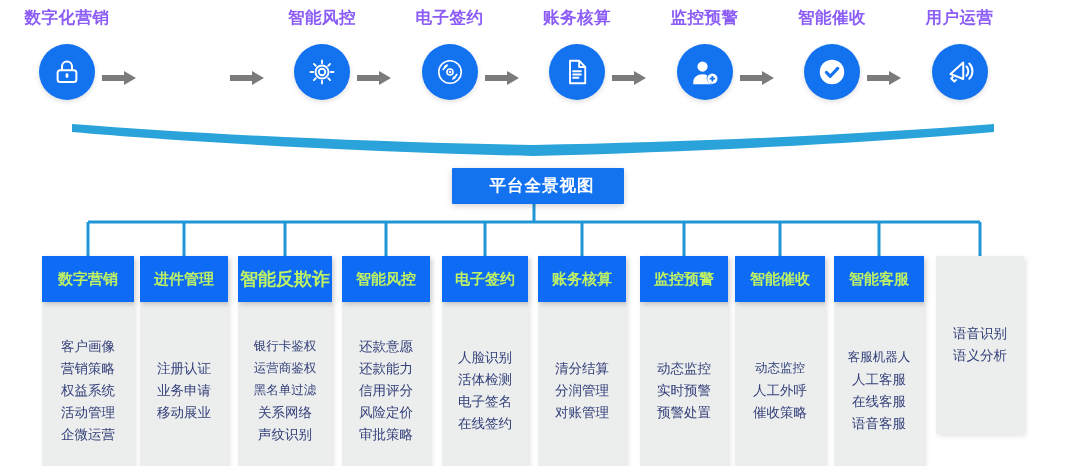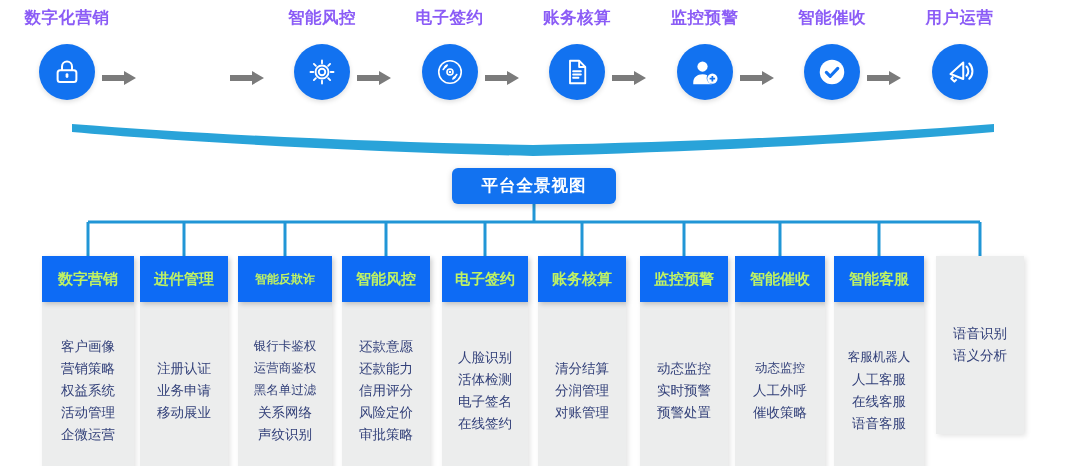--- a/index.html
+++ b/index.html
@@ -74,26 +74,27 @@
   }
 
   
   .center-node {
     position: absolute;
     left: 452px;
     top: 168px;
     width: 164px;
     height: 36px;
     background: #1272f0;
-    border-radius: 6px;
+    border-radius: 1px;
     display: flex;
     align-items: center;
     justify-content: center;
     box-shadow: 0 2px 6px rgba(0,0,0,0.18);
     z-index: 4;
+    padding-left: 8px;
   }
   .center-node-label {
     color: #ffffff;
     font-size: 16.5px;
     font-weight: bold;
     letter-spacing: 1px;
     white-space: nowrap;
   }
 
   
@@ -307,21 +308,21 @@
           <span class="col-head-label">进件管理</span>
         </div>
         <div class="col-body">
           <div class="col-item">注册认证</div>
           <div class="col-item">业务申请</div>
           <div class="col-item">移动展业</div>
         </div>
       </div>
       <div class="col" style="left: 238px; width: 94px;">
         <div class="col-head">
-          <span class="col-head-label" style="font-size: 12px;">智能反欺诈</span>
+          <span class="col-head-label" style="font-size: 18px;">智能反欺诈</span>
         </div>
         <div class="col-body">
           <div class="col-item" style="font-size: 12.5px;">银行卡鉴权</div>
           <div class="col-item" style="font-size: 12.5px;">运营商鉴权</div>
           <div class="col-item" style="font-size: 12.5px;">黑名单过滤</div>
           <div class="col-item">关系网络</div>
           <div class="col-item">声纹识别</div>
         </div>
       </div>
       <div class="col" style="left: 342px; width: 88px;">

